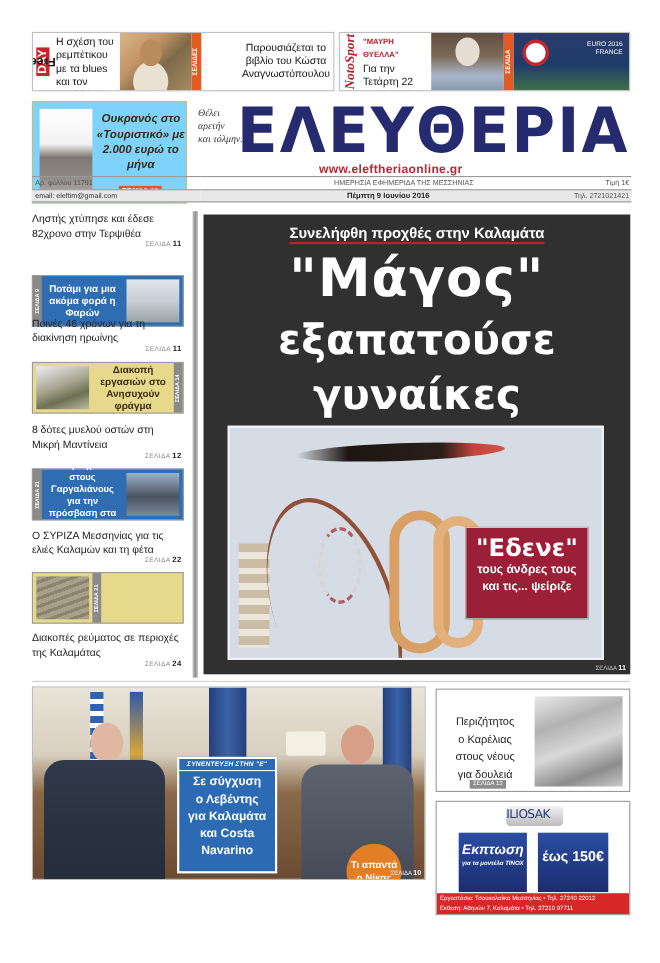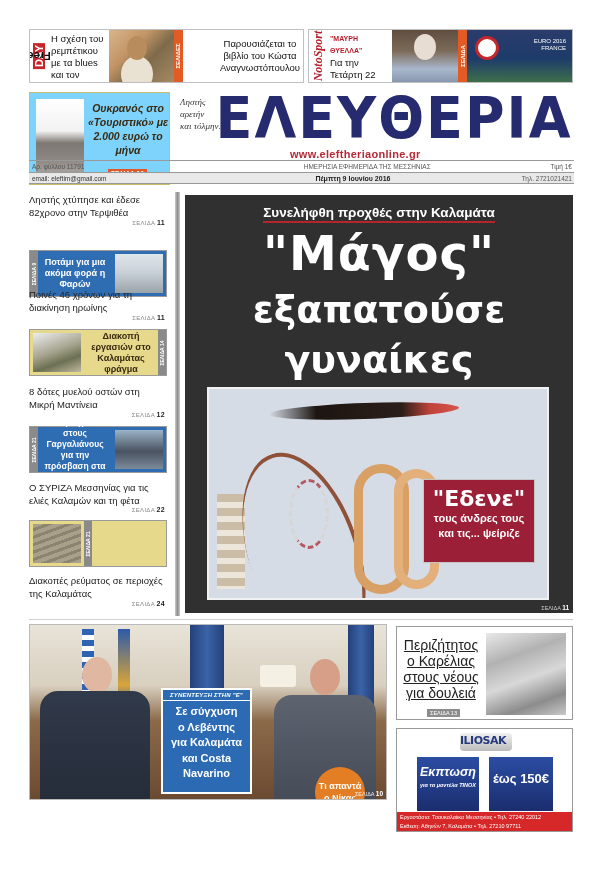--- a/index.html
+++ b/index.html
@@ -107,28 +107,28 @@
   .lamp { position: absolute; left: 230px; top: 40px; width: 36px; height: 22px; background: #f4f0e4; border-radius: 3px; }
   .int-box { position: absolute; left: 131px; top: 63px; width: 91px; height: 106px; background: #2c6bb4; border: 2px solid #fff; color: #fff; text-align: center; }
   .int-box .label { font-size: 6px; font-style: italic; font-weight: bold; padding: 2px 0; border-bottom: 1px solid #fff; letter-spacing: .2px; }
   .int-box .hl { font-size: 11px; font-weight: bold; line-height: 15.5px; margin-top: 3px; }
   .nikas { position: absolute; left: 285px; top: 142px; width: 50px; height: 50px; border-radius: 50%; background: #e47e24; color: #fff; font-size: 9px; font-weight: bold; text-align: center; line-height: 12px; display: flex; align-items: center; justify-content: center; }
   .int-pageref { position: absolute; right: 3px; bottom: 2px; font-size: 5.5px; color: #eee; }
   .int-pageref b { font-size: 6.5px; color: #fff; }
 
   
   .karelias { left: 396px; top: 626px; width: 177px; height: 94px; border: 1px solid #999; background: #fff; }
-  .karelias .t { position: absolute; left: 4px; top: 10px; width: 80px; text-align: center; font-size: 14px; line-height: 16px; color: #222; text-decoration: underline; }
+  .karelias .t { position: absolute; left: 4px; top: 22px; width: 80px; text-align: center; font-size: 10px; line-height: 16px; color: #222; }
   .karelias .ph { position: absolute; right: 6px; top: 6px; width: 80px; height: 82px; background: linear-gradient(160deg,#e9e9e9 0%,#b2b2b2 30%,#d8d8d8 55%,#8c8c8c 80%,#c8c8c8 100%); }
   .karelias .chip { position: absolute; left: 30px; bottom: 2px; background: #8c8c8c; color: #fff; font-size: 5.5px; padding: 1px 3px; }
 
   
   .ad { left: 396px; top: 728px; width: 177px; height: 104px; border: 1px solid #999; background: #fff; overflow: hidden; }
   .ad .tank { position: absolute; left: 63px; top: 4px; width: 52px; height: 18px; background: linear-gradient(180deg,#f1f1f1,#bcbcbc); border-radius: 4px; }
-  .ad .brand { position: absolute; left: 63px; top: 5px; width: 40px; text-align: center; font-size: 11px; font-weight: bold; color: #26397a; font-family: "DejaVu Sans", sans-serif; letter-spacing: -0.5px; }
+  .ad .brand { position: absolute; left: 63px; top: 5px; width: 40px; text-align: center; font-size: 11px; font-weight: normal; color: #26397a; font-family: "DejaVu Sans", sans-serif; letter-spacing: -0.5px; }
   .ad .panel { position: absolute; top: 28px; height: 54px; background: linear-gradient(180deg,#2b4da3,#1b2d6e); color: #fff; text-align: center; }
   .ad .p1 { left: 20px; width: 62px; }
   .ad .p2 { left: 92px; width: 64px; }
   .ad .p1 .big, .ad .p2 .big { font-size: 12.5px; font-weight: bold; font-style: italic; margin-top: 8px; }
   .ad .p2 .big { font-style: normal; font-size: 13px; margin-top: 14px; }
   .ad .p1 .sm { font-size: 5.5px; font-style: italic; font-weight: bold; line-height: 7px; margin-top: 3px; }
   .ad .foot { position: absolute; left: 0; right: 0; bottom: 0; height: 19px; background: #d62828; color: #fff; font-size: 5.5px; line-height: 8.5px; padding: 1px 3px; }
 </style>
 </head>
 <body>
@@ -163,21 +163,21 @@
   </div>
 </div>
 
 <div class="abs tourism">
   <div class="photo"></div>
   <div class="txt">Ουκρανός στο «Τουριστικό» με 2.000 ευρώ το μήνα</div>
   <span class="page-chip chip">ΣΕΛΙΔΑ 12</span>
 </div>
 
 <div class="abs motto">
-  <div>Ληστής</div>
+  <div>Θέλει</div>
   <div>αρετήν</div>
   <div>και τόλμην...</div>
 </div>
 <div class="abs logo">ΕΛΕΥΘΕΡΙΑ</div>
 <div class="abs url">www.eleftheriaonline.gr</div>
 
 <div class="abs issue-row">Αρ. φύλλου 11791</div>
 <div class="abs email-row">email: eleftim@gmail.com</div>
 <div class="abs rule-row row1">
   <span></span>
@@ -206,21 +206,21 @@
     <div class="ph ph-street"></div>
   </div>
 
   <div class="news" style="top:97px;">
     <div>Ποινές 46 χρόνων για τη διακίνηση ηρωίνης</div>
   </div>
   <div class="pageref" style="top:122px;"><span>ΣΕΛΙΔΑ</span> <b>11</b></div>
 
   <div class="teaser yellow" style="top:137px;">
     <div class="ph ph-dam"></div>
-    <div class="t">Διακοπή εργασιών στο Καλαμάτας φράγμα</div>
+    <div class="t">Διακοπή εργασιών στο Ανησυχούν φράγμα</div>
     <div class="side-tag">
         <span>ΣΕΛΙΔΑ 14</span>
       </div>
   </div>
 
   <div class="news" style="top:194px;">
     <div>8 δότες μυελού οστών στη Μικρή Μαντίνεια</div>
   </div>
   <div class="pageref" style="top:219px;"><span>ΣΕΛΙΔΑ</span> <b>12</b></div>
 

